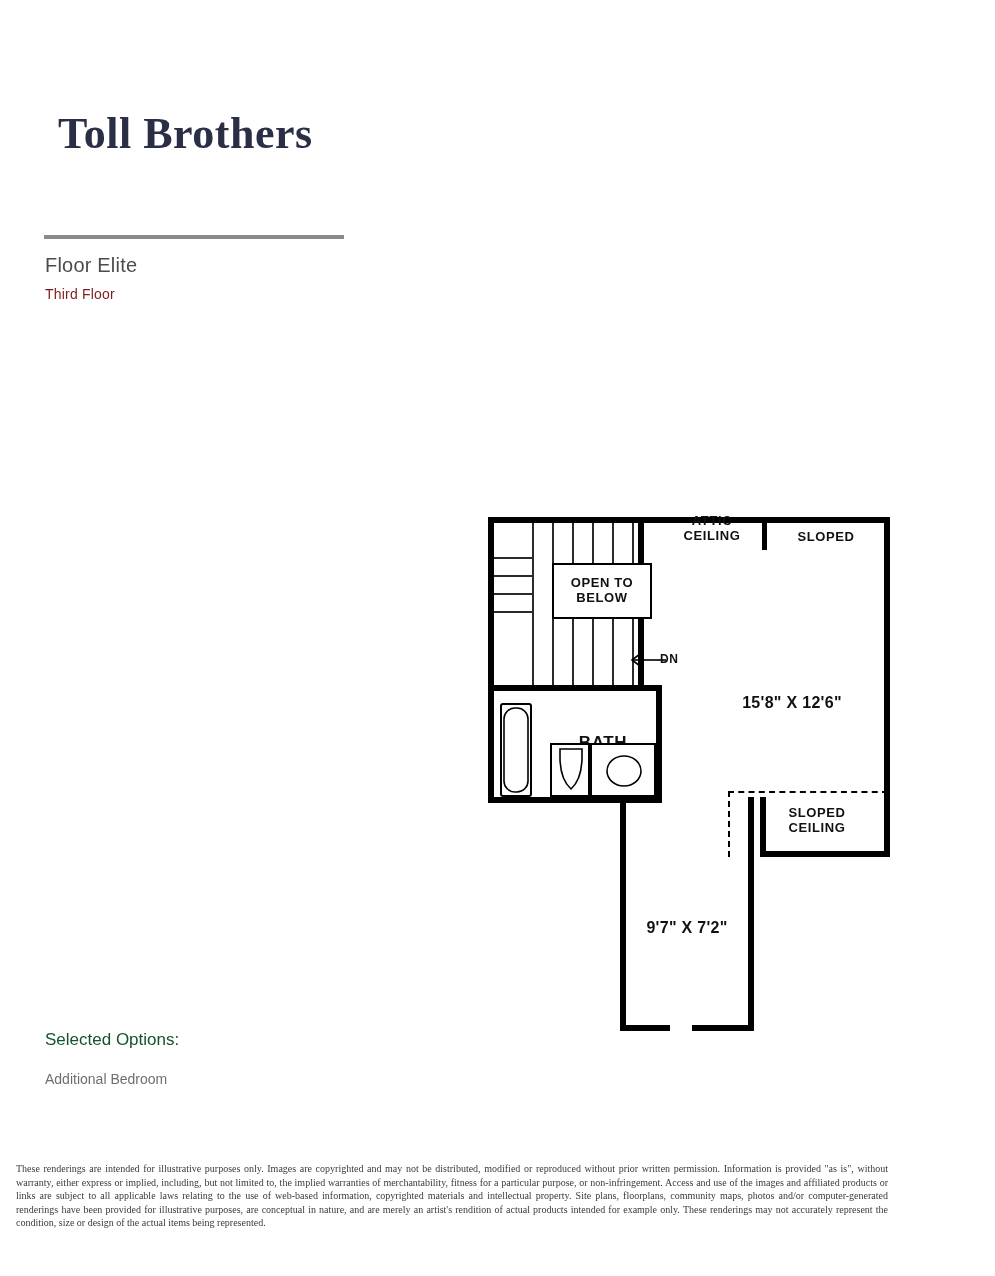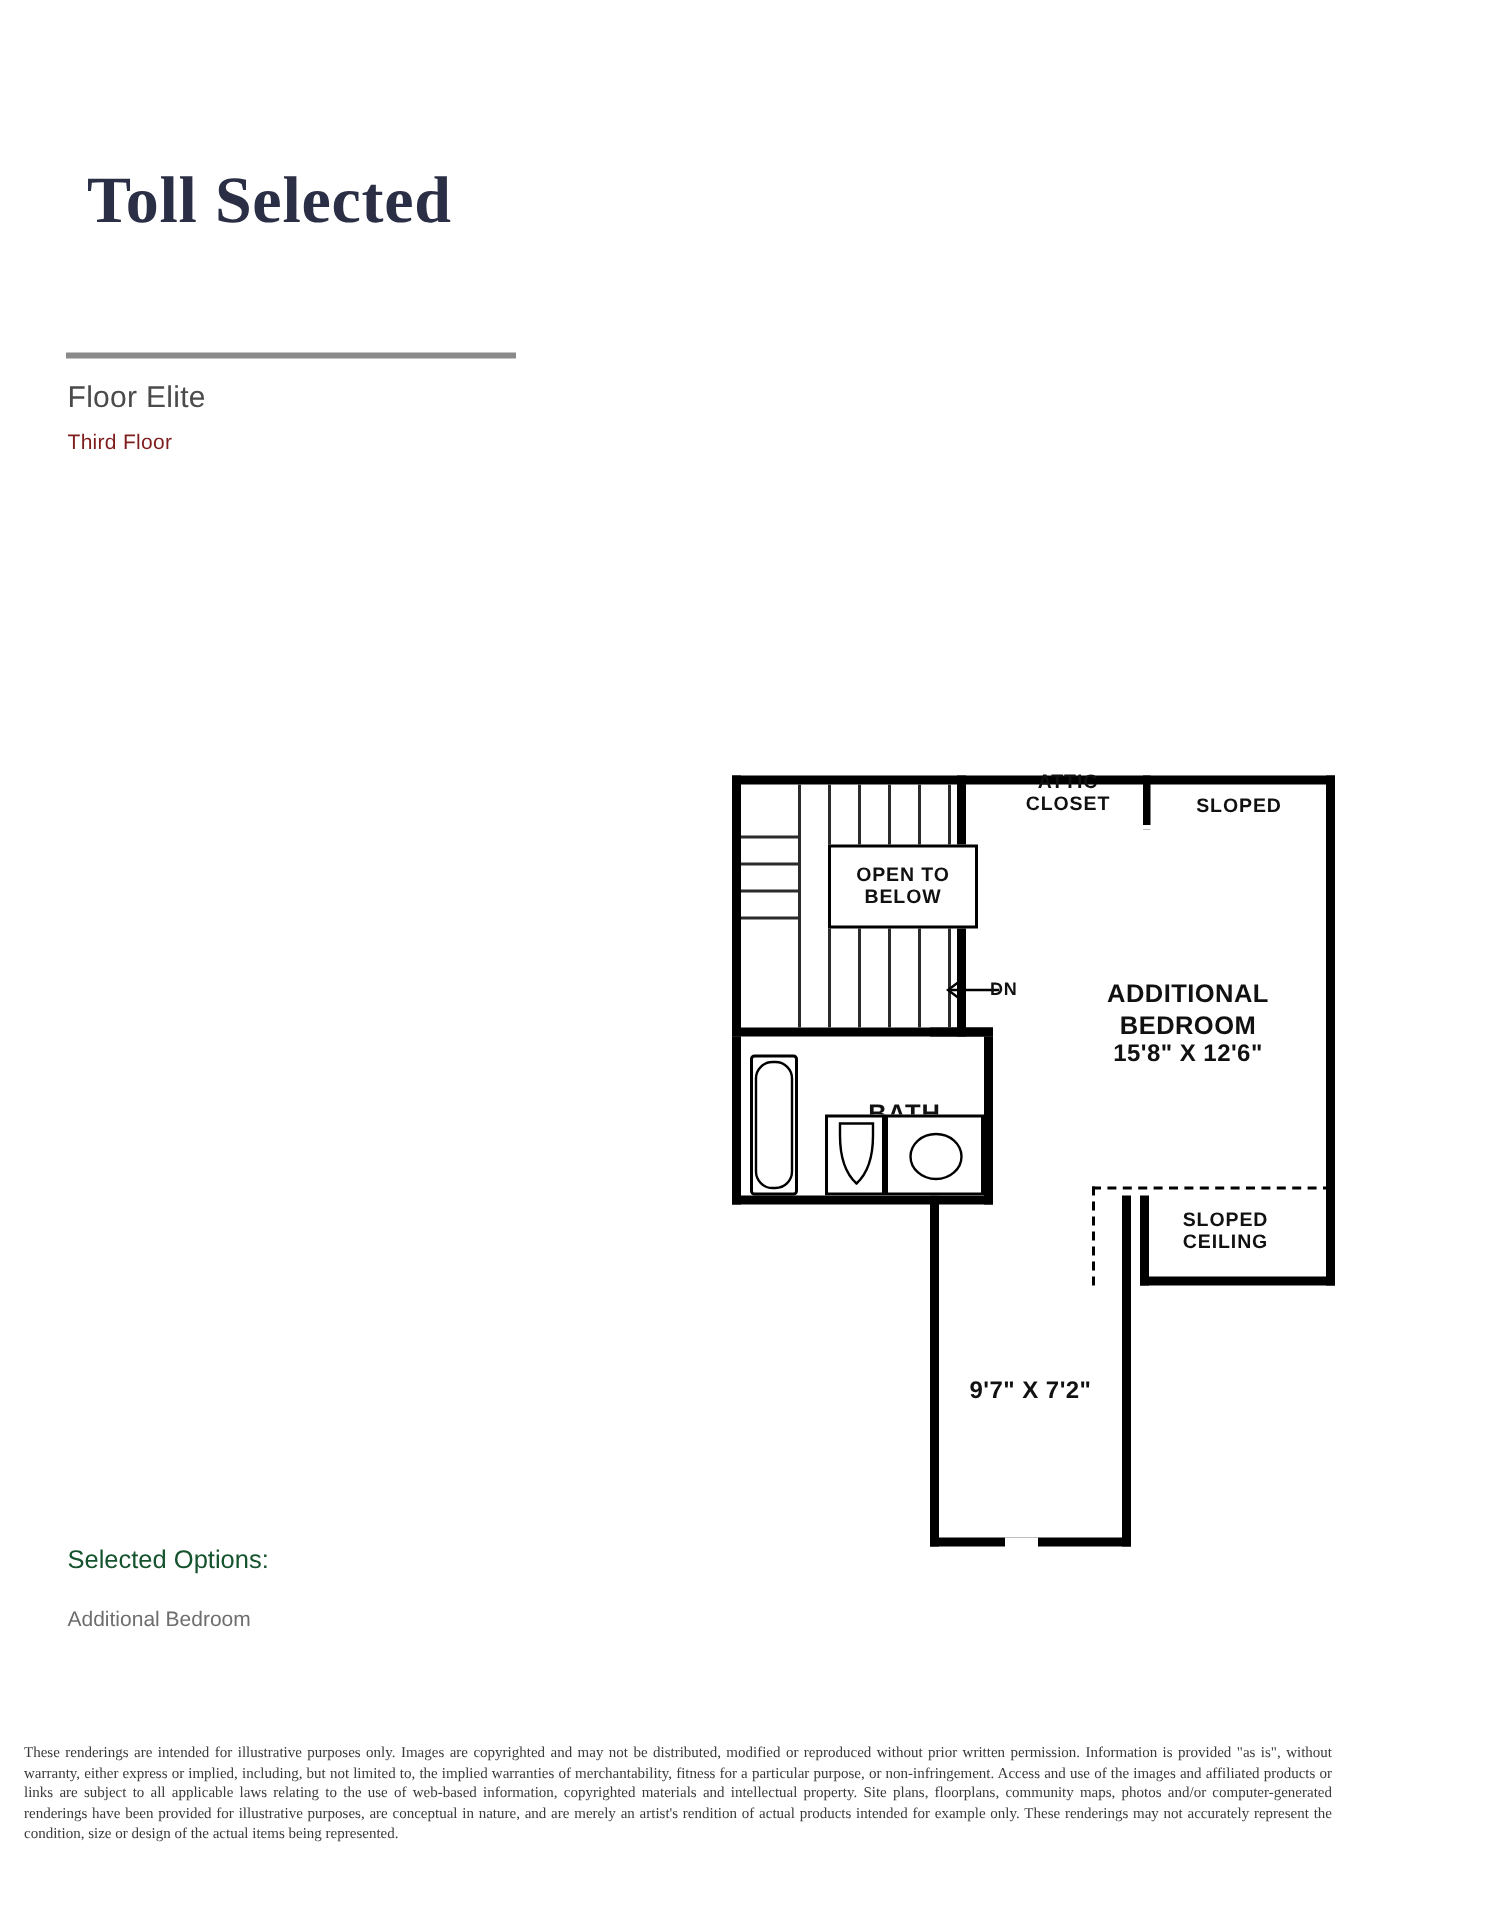--- a/index.html
+++ b/index.html
@@ -140,21 +140,21 @@
   }
   .plan svg {
     position: absolute;
     overflow: visible;
   }
 </style>
 </head>
 <body>
 
 <div class="brand">
-  <span>Toll Selected</span>
+  <span>Toll Brothers</span>
 </div>
 
 <div class="rule"></div>
 
 <div class="plan-name">Floor Elite</div>
 <div class="plan-floor">Third Floor</div>
 
 <div class="plan">
 
   <div class="w" style="left:18px; top:22px; width:402px; height:6px;"></div>
@@ -195,32 +195,30 @@
   <div class="thin" style="left:24px; top:62px; width:38px; height:2px;"></div>
   <div class="thin" style="left:24px; top:80px; width:38px; height:2px;"></div>
   <div class="thin" style="left:24px; top:98px; width:38px; height:2px;"></div>
   <div class="thin" style="left:24px; top:116px; width:38px; height:2px;"></div>
 
   <div class="box-open" style="left:82px; top:68px; width:100px; height:56px;"></div>
   <div class="lbl" style="left:82px; top:80px; width:100px;">OPEN TO
 BELOW</div>
 
   <div class="lbl" style="left:182px; top:18px; width:120px;">ATTIC
-CLOSET</div>
+CEILING</div>
 
   <div class="lbl" style="left:308px; top:34px; width:96px;">SLOPED</div>
 
   <svg style="left:158px; top:155px;" width="40" height="20" viewBox="0 0 40 20">
     <line x1="38" y1="10" x2="6" y2="10" stroke="#000" stroke-width="1.6"></line>
     <polyline points="12,4 4,10 12,16" fill="none" stroke="#000" stroke-width="1.6"></polyline>
   </svg>
   <div class="lbl sm" style="left:190px; top:157px; width:36px; text-align:left;">DN</div>
 
-  <div class="lbl big" style="left:228px; top:157px; width:188px;">ADDITIONAL
-BEDROOM</div>
   <div class="lbl dim" style="left:228px; top:200px; width:188px;">15'8" X 12'6"</div>
 
   <div class="lbl" style="left:78px; top:240px; width:110px; font-size:17px;">BATH</div>
 
   <div class="box-open" style="left:30px; top:208px; width:32px; height:94px; border-width:2px; border-radius:3px;"></div>
   <svg style="left:33px; top:212px;" width="26" height="86" viewBox="0 0 26 86">
     <rect x="1" y="1" width="24" height="84" rx="11" ry="11" fill="none" stroke="#000" stroke-width="1.6"></rect>
   </svg>
 
   <div class="box-open" style="left:80px; top:248px; width:40px; height:54px;"></div>

